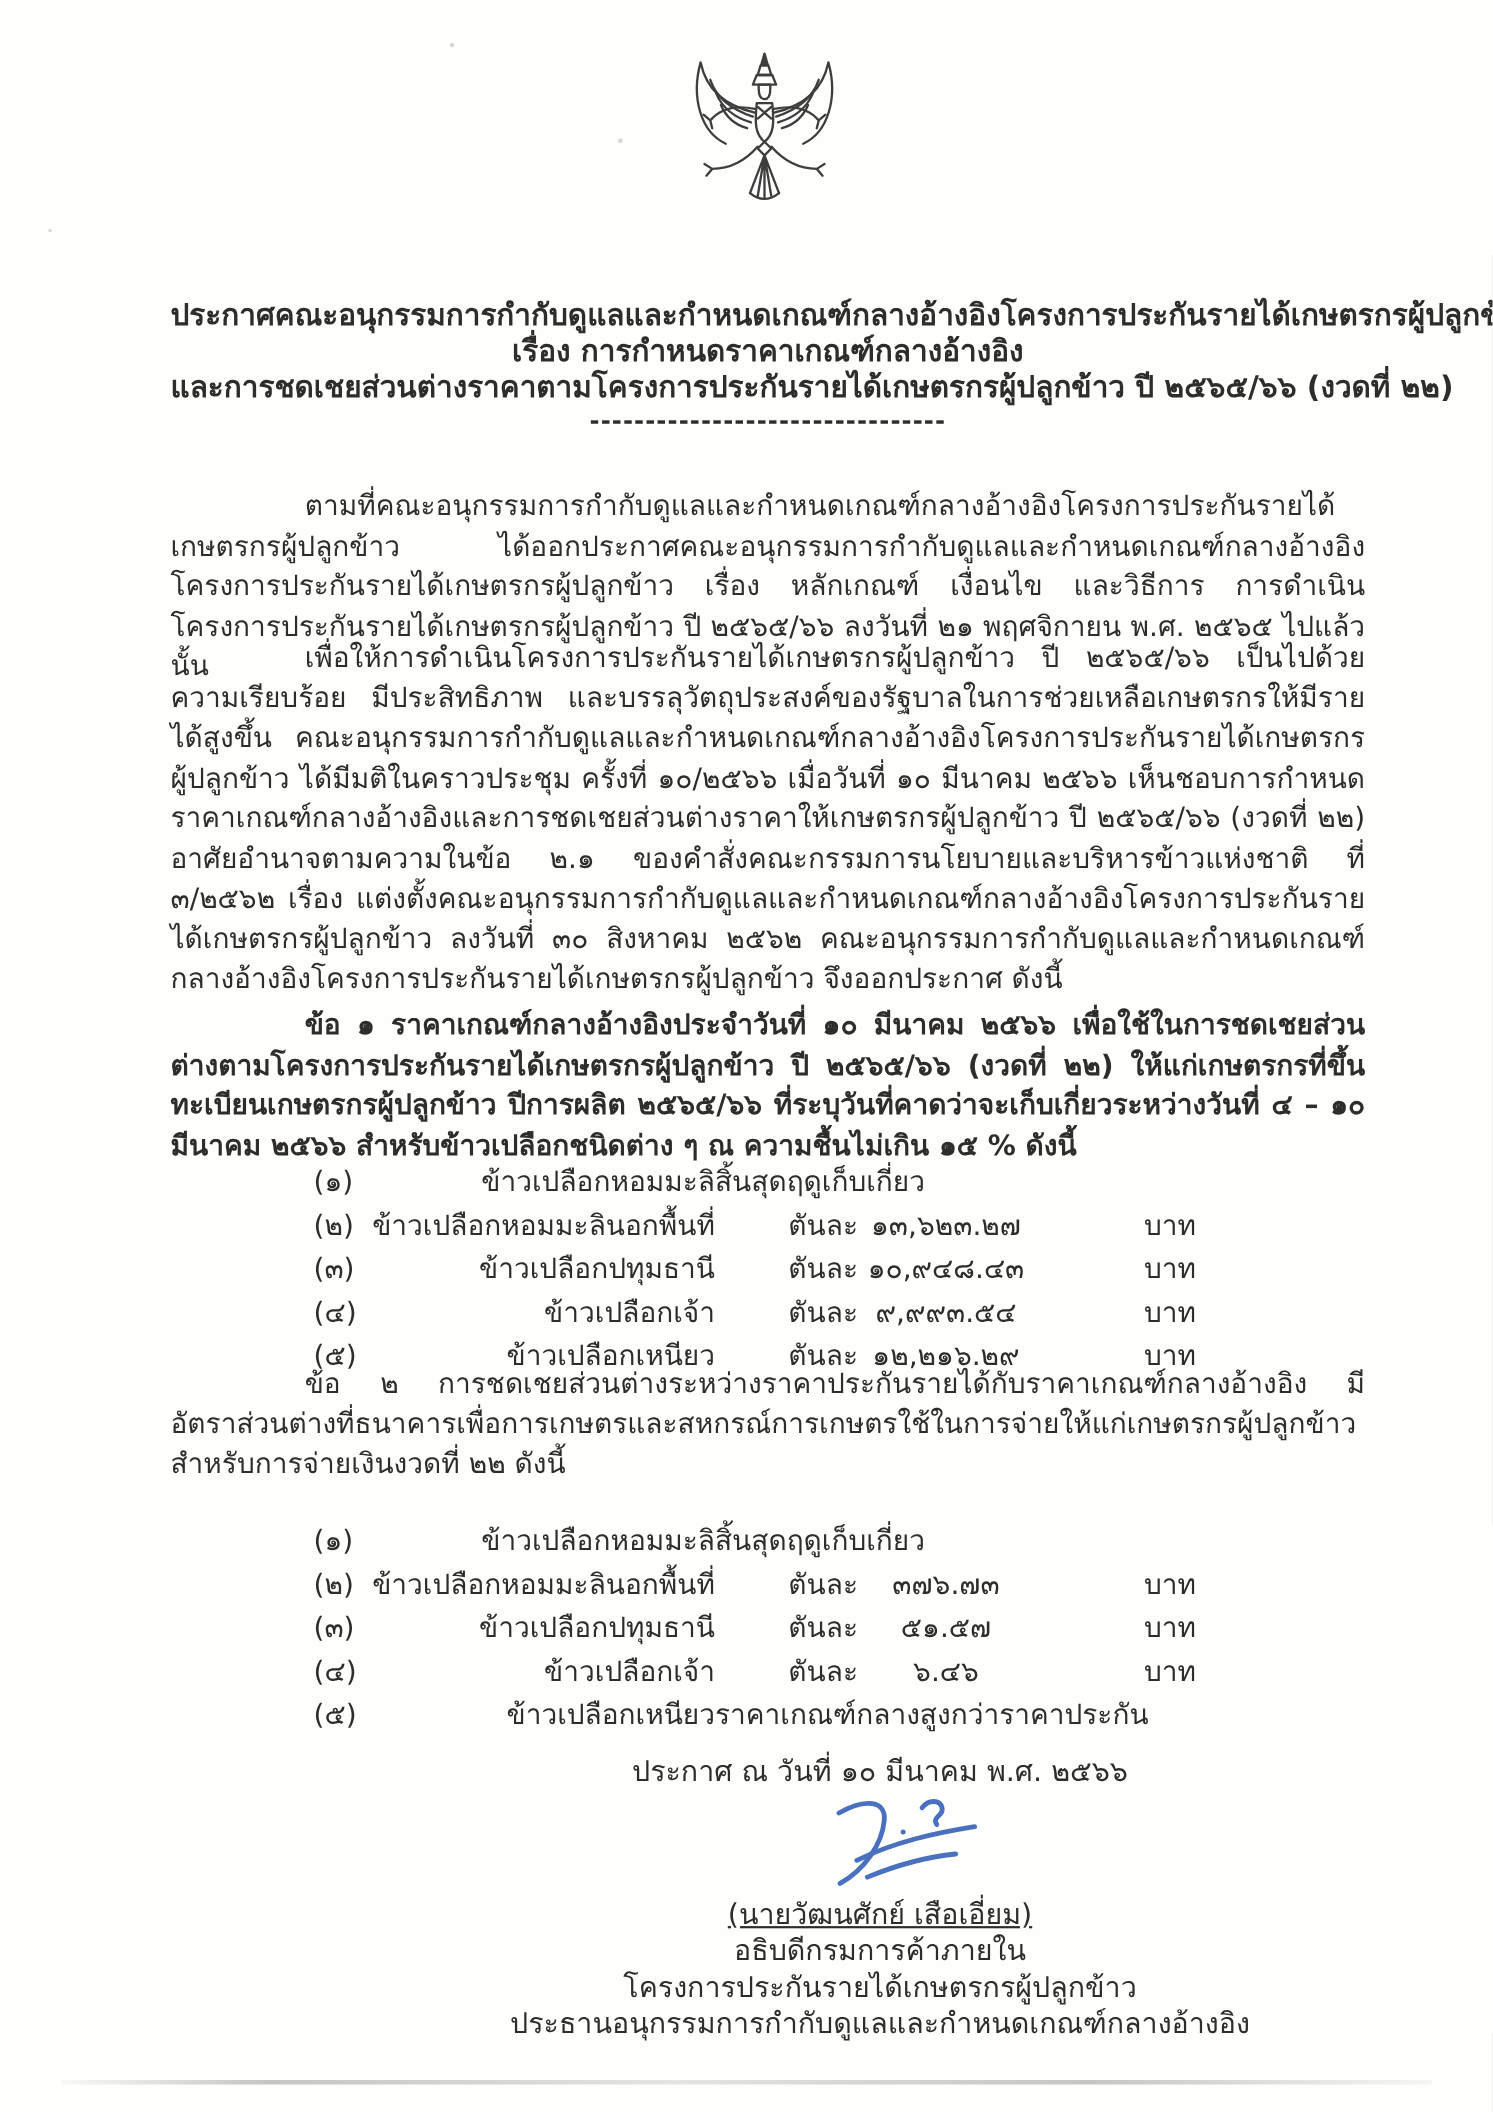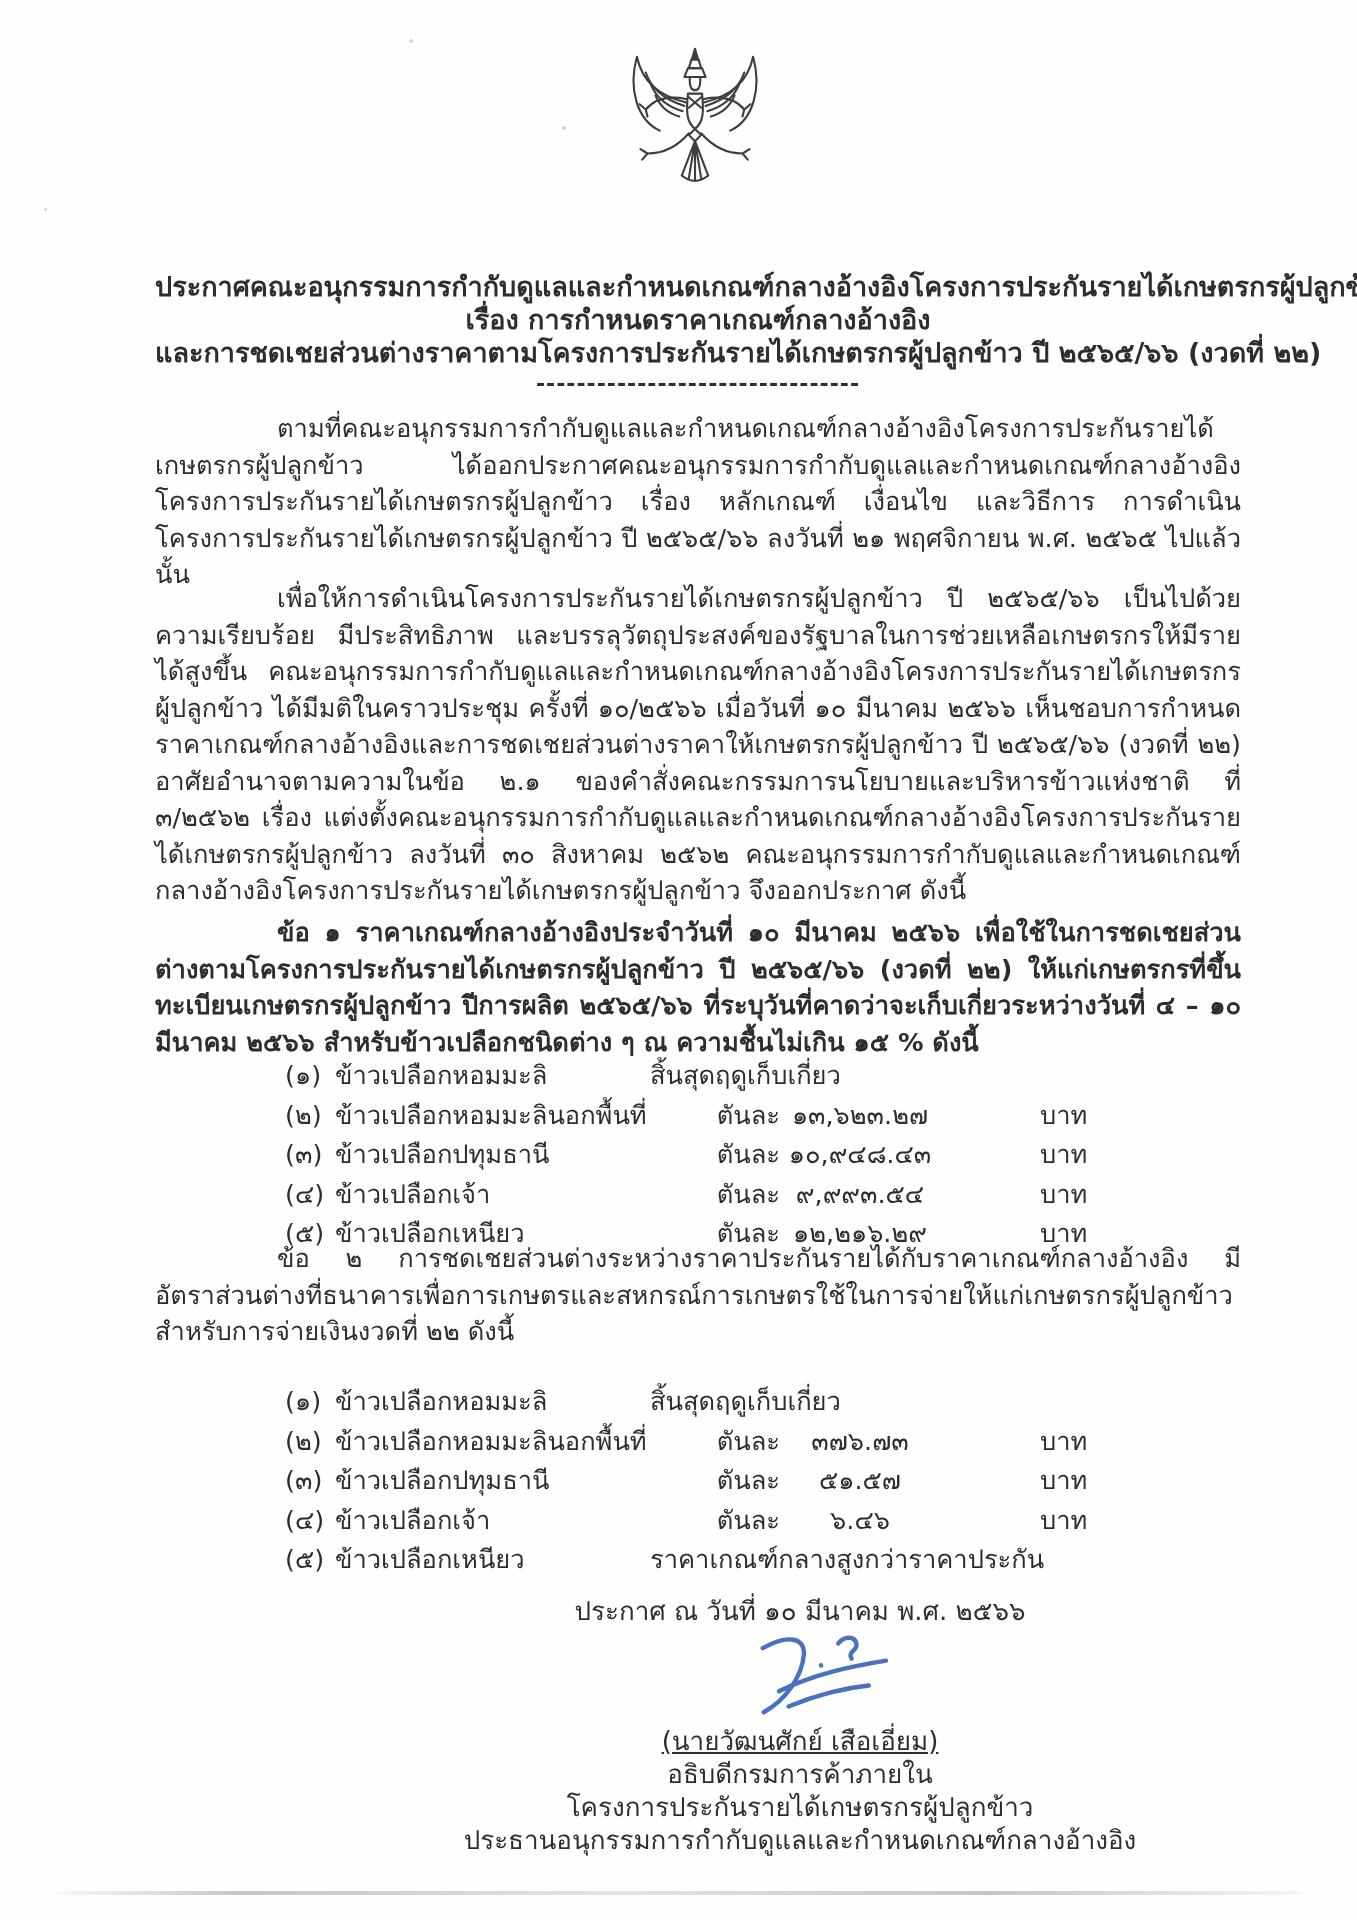--- a/index.html
+++ b/index.html
@@ -17,32 +17,32 @@
   .emblem svg{width:100%;height:100%;}
   
   .titles{position:absolute;left:155px;top:270px;width:1086px;text-align:center;
           font-weight:bold;font-size:27px;line-height:33px;}
   .titles .t{white-space:nowrap;}
   .separator{position:absolute;left:155px;top:372px;width:1086px;text-align:center;
              font-weight:bold;font-size:22px;letter-spacing:1px;line-height:24px;}
   
   .para{position:absolute;left:155px;width:1086px;
         font-size:25.5px;line-height:36.5px;text-align:justify;text-indent:122px;}
-  .p1{top:410px;}
+  .p1{top:442px;}
   .p2{top:580px;}
   .p3{top:914px;font-weight:bold;}
   .p4{top:1240px;}
   
   .plist{position:absolute;left:285px;width:860px;font-size:25.5px;}
   .list1{top:1058px;}
   .list2{top:1384px;}
   .prow{display:grid;grid-template-columns:50px 315px 130px 160px 100px 80px;
         height:39.5px;align-items:start;line-height:34px;}
   .c-no{text-align:left;}
-  .c-name{text-align:left;white-space:nowrap;}
+  .c-name{text-align:right;white-space:nowrap;}
   .c-unit{text-align:right;white-space:nowrap;overflow:visible;}
   .c-price{text-align:center;white-space:nowrap;}
   .c-cur{text-align:left;}
   
   .closing{position:absolute;left:400px;top:1593px;width:800px;text-align:center;
            font-size:26px;line-height:33px;}
   .announce{line-height:36px;}
   .sig-wrap{height:92px;margin-top:2px;}
   .sig-wrap svg{width:158px;height:86px;transform:translateX(22px);}
   .sig-name{margin-top:2px;text-decoration:underline;}

